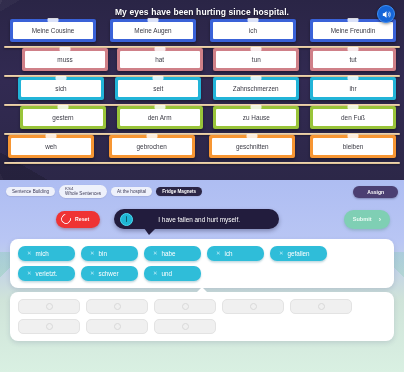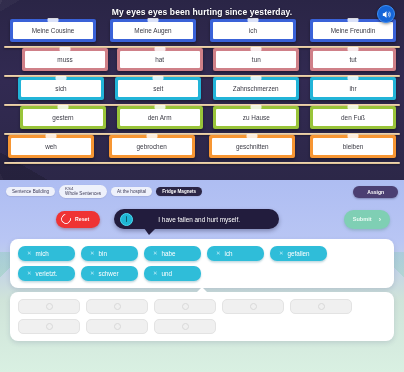--- a/index.html
+++ b/index.html
@@ -198,21 +198,21 @@
     width: 7px; height: 7px; border-radius: 50%;
     border: 1px solid #d8d8d8;
   }
 </style>
 </head>
 <body>
 
 <div id="app">
 
   <div id="board">
-    <div class="board-title">My eyes eyes been hurting since yesterday.</div>
+    <div class="board-title">My eyes have been hurting since hospital.</div>
 
     <div class="speaker">
       <svg viewBox="0 0 24 24" fill="#ffffff">
         <path d="M4 9h3l5-4v14l-5-4H4z"></path>
         <path d="M16 8.5c1.3 1 1.3 6 0 7" stroke="#fff" stroke-width="1.6" fill="none" stroke-linecap="round"></path>
         <path d="M18.6 6.4c2.2 1.8 2.2 9.4 0 11.2" stroke="#fff" stroke-width="1.6" fill="none" stroke-linecap="round"></path>
       </svg>
     </div>
 
     <div class="shelf-wrap">

